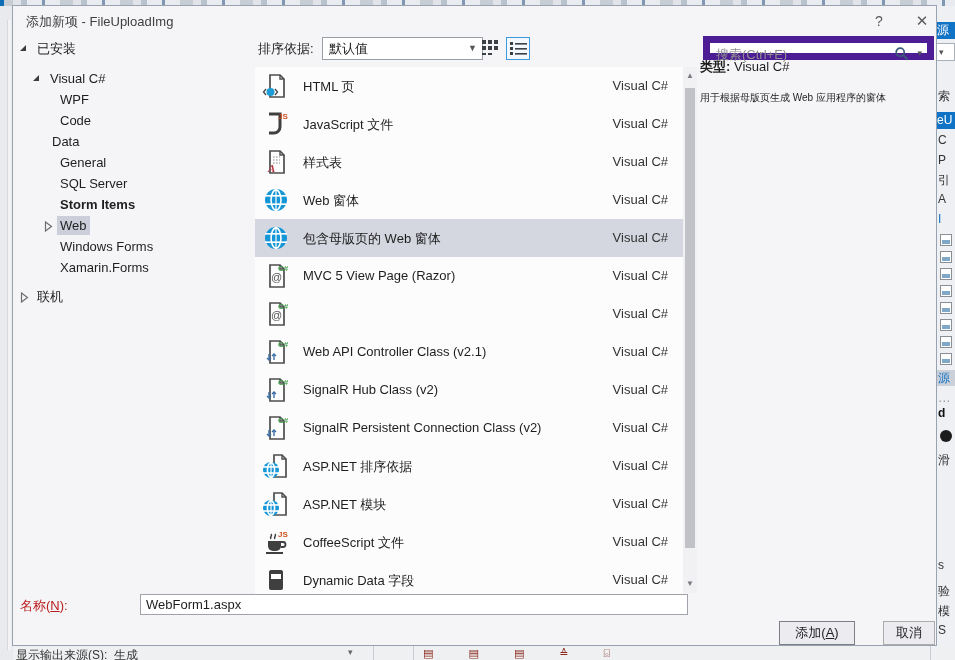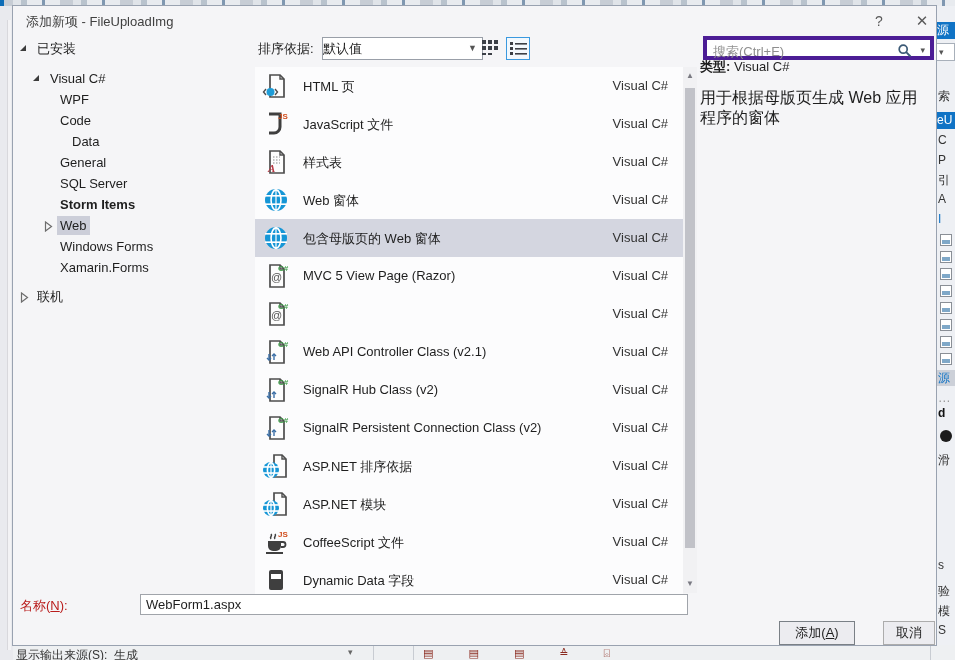--- a/index.html
+++ b/index.html
@@ -34,28 +34,28 @@
   
   .dialog { position:absolute; left:13px; top:6px; width:923px; height:639px;
     background:#f5f5f7; box-shadow:0 0 0 1px #99a2b0; }
   .titlebar { position:absolute; left:0; top:0; width:100%; height:30px; }
   .title { position:absolute; left:13px; top:7px; font-size:13px; color:#404040; }
   .btn-help { position:absolute; left:856px; top:5px; width:20px; height:20px; font-size:14px; color:#5a5a5a; text-align:center; line-height:20px; }
   .btn-close { position:absolute; left:898px; top:4px; width:22px; height:22px; font-size:15px; color:#5a5a5a; text-align:center; line-height:22px; }
 
   
   .sort-label { position:absolute; left:245px; top:34px; font-size:13px; color:#1e1e1e; }
-  .sort-dd { position:absolute; left:309px; top:31px; width:161px; height:23px; background:#fff; border:1px solid #999fa8; font-size:13px; color:#1e1e1e; line-height:21px; }
+  .sort-dd { position:absolute; left:309px; top:31px; width:161px; height:23px; background:#fff; border:1px solid #999fa8; font-size:13px; color:#1e1e1e; line-height:21px; padding-left:6px; }
   .sort-dd .caret { position:absolute; right:5px; top:0; font-size:9px; color:#555; line-height:21px; }
   .viewbtn { position:absolute; top:31px; width:24px; height:23px; }
   .viewbtn.small-icons { left:466px; }
   .viewbtn.list-view { left:493px; border:1px solid #3a99df; background:#f2f8fd; }
   .viewbtn svg { position:absolute; left:3px; top:3px; }
 
-  .searchbox { position:absolute; left:690px; top:30px; width:231px; height:24px; background:#fff; border:4px solid #4c1d95; }
+  .searchbox { position:absolute; left:690px; top:30px; width:231px; height:24px; background:#fff; border:7px solid #4c1d95; }
   .searchbox .ph { position:absolute; left:6px; top:3px; font-size:13px; color:#8e8e8e; }
   .searchbox .mag { position:absolute; right:18px; top:4px; }
   .searchbox .caret { position:absolute; right:5px; top:5px; font-size:9px; color:#555; }
 
   
   .tree { position:absolute; left:0; top:30px; width:240px; height:560px; }
   .tree-row { position:absolute; height:21px; font-size:13px; color:#1e1e1e; white-space:nowrap; }
   .tree-row .tw { position:absolute; top:5px; }
   .tri-exp { width:0; height:0; border-left:6px solid transparent; border-bottom:6px solid #3c3c3c; margin-top:2px; }
   .tree-label { position:absolute; top:1px; line-height:19px; padding:0 3px; }
@@ -72,21 +72,21 @@
   
   .vscroll { position:absolute; left:670px; top:61px; width:14px; height:526px; background:#f1f1f3; }
   .vscroll .up, .vscroll .dn { position:absolute; left:0; width:14px; height:14px; font-size:8px; color:#7a7a82; text-align:center; line-height:14px; }
   .vscroll .up { top:2px; } .vscroll .dn { bottom:2px; }
   .vscroll .thumb { position:absolute; left:2px; top:21px; width:10px; height:460px; background:#c1c2c8; }
 
   
   .info { position:absolute; left:687px; top:52px; width:236px; }
   .info .type-line { font-size:13px; color:#1e1e1e; }
   .info .type-line b { font-weight:bold; }
-  .info .desc { margin-top:12px; font-size:16px; color:#1e1e1e; line-height:20px; width:232px; }
+  .info .desc { margin-top:12px; font-size:10px; color:#1e1e1e; line-height:20px; width:232px; }
 
   
   .name-label { position:absolute; left:7px; top:591px; font-size:13px; color:#b91c1c; }
   .name-input { position:absolute; left:127px; top:588px; width:548px; height:21px; background:#fff; border:1px solid #a0a4aa; font-size:13px; color:#1e1e1e; line-height:19px; padding-left:5px; }
   .dlg-btn { position:absolute; top:615px; height:24px; background:#ececf0; font-size:13px; color:#1e1e1e; text-align:center; line-height:22px; }
   .btn-add { left:766px; width:76px; border:1px solid #7a8086; }
   .btn-cancel { left:870px; width:52px; border:1px solid #acacac; }
 
   u { text-decoration:underline; }
 </style>
@@ -196,21 +196,21 @@
           <div class="tw tri-exp" style="left: 20px;"></div>
           <span class="tree-label" style="left: 34px;">Visual C#</span>
         </div>
         <div class="tree-row" style="top: 53px; left: 0px;">
           <span class="tree-label" style="left: 44px;">WPF</span>
         </div>
         <div class="tree-row" style="top: 74px; left: 0px;">
           <span class="tree-label" style="left: 44px;">Code</span>
         </div>
         <div class="tree-row" style="top: 95px; left: 0px;">
-          <span class="tree-label" style="left: 56px;">Data</span>
+          <span class="tree-label" style="left: 36px;">Data</span>
         </div>
         <div class="tree-row" style="top: 116px; left: 0px;">
           <span class="tree-label" style="left: 44px;">General</span>
         </div>
         <div class="tree-row" style="top: 137px; left: 0px;">
           <span class="tree-label" style="left: 44px;">SQL Server</span>
         </div>
         <div class="tree-row" style="top: 158px; left: 0px;">
           <span class="tree-label" style="left: 44px; font-weight: bold;">Storm Items</span>
         </div>

